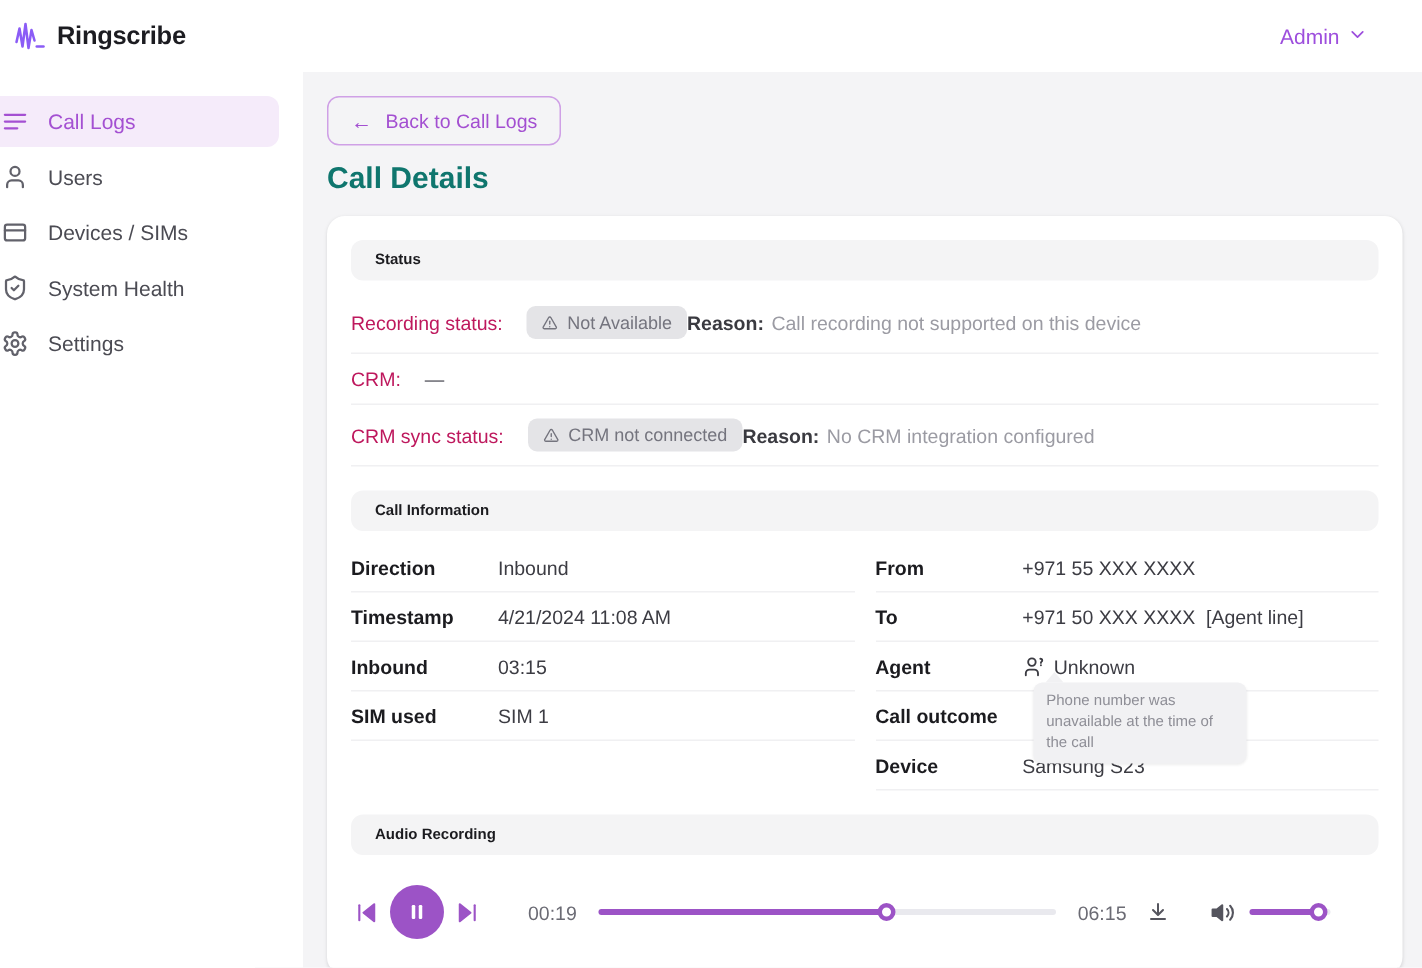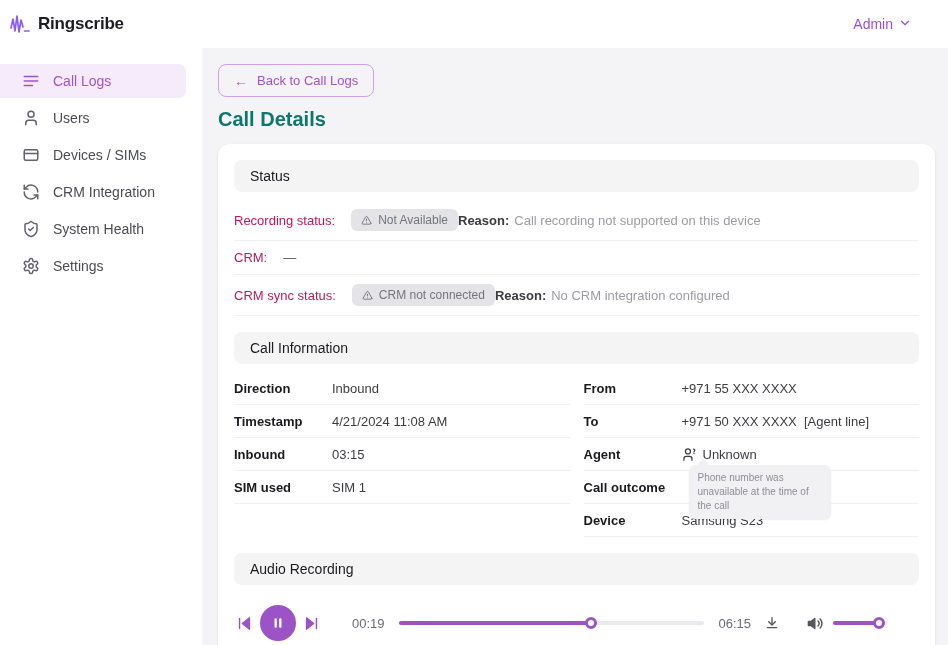--- a/index.html
+++ b/index.html
@@ -18,21 +18,21 @@
     padding: 0 36px 0 8px;
   }
   .logo { display: flex; align-items: center; gap: 6px; }
   .logo-text { font-size: 17px; font-weight: 700; color: #1c1c21; letter-spacing: -0.2px; }
   .user-menu { display: flex; align-items: flex-start; gap: 5px; color: #9d4edd; font-size: 14px; cursor: pointer; }
 
   
   .shell { display: flex; height: 597px; }
   .sidebar { width: 202px; background: #ffffff; padding-top: 16px; flex: none; }
   .nav-item {
-    height: 34px; margin: 0 16px 3px 0; padding-left: 22px;
+    height: 34px; margin: 0 16px 3px 0; padding-left: 1px;
     display: flex; align-items: center; gap: 13px;
     border-radius: 0 8px 8px 0; font-size: 14px; color: #4b4b53; cursor: pointer;
   }
   .nav-item .nav-icon { color: #62626b; }
   .nav-item.active { background: #f5ebfa; color: #a450d2; }
   .nav-item.active .nav-icon { color: #a450d2; }
 
   .main { flex: 1; padding: 16px 13px 0 16px; background: #f4f4f6; }
 
   .back-btn {
@@ -45,21 +45,21 @@
   .page-title { font-size: 20px; font-weight: 700; color: #0f766e; margin-bottom: 13px; }
 
   
   .card {
     background: #ffffff; border-radius: 12px;
     box-shadow: 0 1px 3px rgba(20,20,30,0.08), 0 1px 2px rgba(20,20,30,0.05);
     padding: 16px; width: 717px;
   }
   .section-head {
     background: #f4f4f5; border-radius: 8px; padding: 8px 16px;
-    font-size: 14px; font-weight: 400; color: #1b1b1f; margin-bottom: 8px;
+    font-size: 10px; font-weight: 700; color: #1b1b1f; margin-bottom: 8px;
   }
   .section-head.gap-top { margin-top: 16px; }
 
   
   .status-row {
     display: flex; align-items: center; padding: 9px 0;
     border-bottom: 1px solid #f0f0f2; font-size: 13px;
   }
   .status-label { font-weight: 400; color: #be185d; margin-right: 16px; }
   .badge {
@@ -169,31 +169,20 @@
         <svg width="18" height="18" viewBox="0 0 24 24" fill="none" stroke="currentColor" stroke-width="2" stroke-linecap="round" stroke-linejoin="round">
             <rect x="3" y="5" width="18" height="14" rx="2"></rect>
             <line x1="3" y1="10" x2="21" y2="10"></line>
           </svg>
       </span>
       <span>Devices / SIMs</span>
     </div>
     <div class="nav-item">
       <span class="nav-icon">
         <svg width="18" height="18" viewBox="0 0 24 24" fill="none" stroke="currentColor" stroke-width="2" stroke-linecap="round" stroke-linejoin="round">
-            <path d="M21 12a9 9 0 0 0-15.5-6.4L3 8"></path>
-            <path d="M3 3v5h5"></path>
-            <path d="M3 12a9 9 0 0 0 15.5 6.4L21 16"></path>
-            <path d="M21 21v-5h-5"></path>
-          </svg>
-      </span>
-      <span>CRM Integration</span>
-    </div>
-    <div class="nav-item">
-      <span class="nav-icon">
-        <svg width="18" height="18" viewBox="0 0 24 24" fill="none" stroke="currentColor" stroke-width="2" stroke-linecap="round" stroke-linejoin="round">
             <path d="M20 13c0 5-3.5 7.5-7.7 8.9a1 1 0 0 1-.6 0C7.5 20.5 4 18 4 13V6a1 1 0 0 1 1-1c2 0 4.5-1.2 6.2-2.7a1 1 0 0 1 1.6 0C14.5 3.8 17 5 19 5a1 1 0 0 1 1 1z"></path>
             <path d="m9 12 2 2 4-4"></path>
           </svg>
       </span>
       <span>System Health</span>
     </div>
     <div class="nav-item">
       <span class="nav-icon">
         <svg width="18" height="18" viewBox="0 0 24 24" fill="none" stroke="currentColor" stroke-width="2" stroke-linecap="round" stroke-linejoin="round">
             <path d="M12.22 2h-.44a2 2 0 0 0-2 2v.18a2 2 0 0 1-1 1.73l-.43.25a2 2 0 0 1-2 0l-.15-.08a2 2 0 0 0-2.73.73l-.22.38a2 2 0 0 0 .73 2.73l.15.1a2 2 0 0 1 1 1.72v.51a2 2 0 0 1-1 1.74l-.15.09a2 2 0 0 0-.73 2.73l.22.38a2 2 0 0 0 2.73.73l.15-.08a2 2 0 0 1 2 0l.43.25a2 2 0 0 1 1 1.73V20a2 2 0 0 0 2 2h.44a2 2 0 0 0 2-2v-.18a2 2 0 0 1 1-1.73l.43-.25a2 2 0 0 1 2 0l.15.08a2 2 0 0 0 2.73-.73l.22-.39a2 2 0 0 0-.73-2.73l-.15-.08a2 2 0 0 1-1-1.74v-.5a2 2 0 0 1 1-1.74l.15-.09a2 2 0 0 0 .73-2.73l-.22-.38a2 2 0 0 0-2.73-.73l-.15.08a2 2 0 0 1-2 0l-.43-.25a2 2 0 0 1-1-1.73V4a2 2 0 0 0-2-2z"></path>

